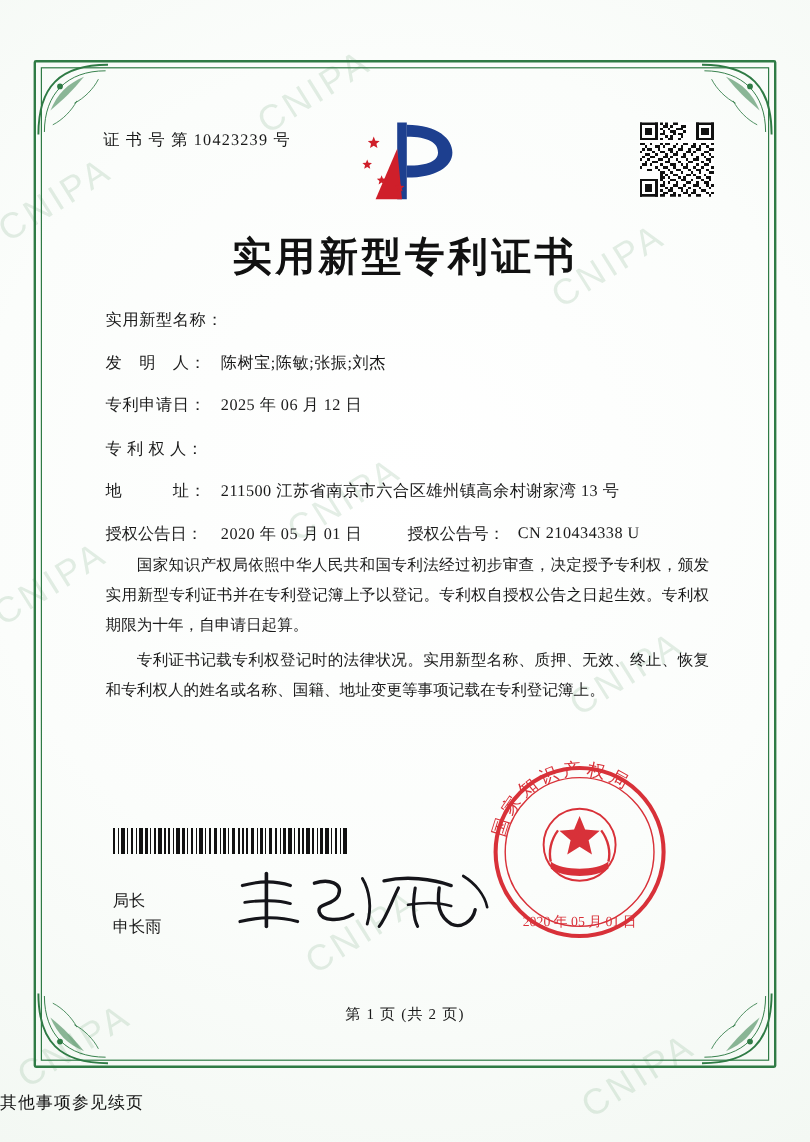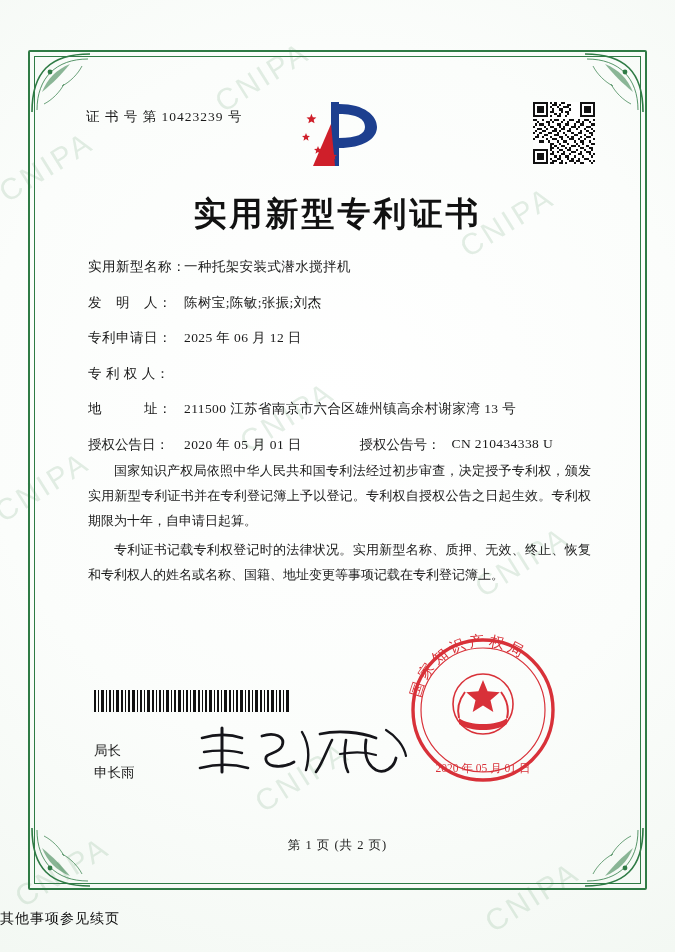--- a/index.html
+++ b/index.html
@@ -94,21 +94,21 @@
   .lab{
     width:96px;flex:none;
     letter-spacing:0.5px;
     white-space:nowrap;
   }
   .val{flex:1;letter-spacing:0.4px;}
   .val.mono{font-family:"Liberation Serif","DejaVu Serif",serif;letter-spacing:1.2px;}
   .row-split{display:flex;margin-bottom:16px;}
   .half{display:flex;flex:1;}
   .half .lab2{width:96px;flex:none;white-space:nowrap;}
-  .half.second .lab2{width:92px;margin-left:20px;}
+  .half.second .lab2{width:92px;}
   .paras{
     position:absolute;left:28px;right:24px;top:378px;
     font-size:13px;line-height:25px;text-align:justify;
   }
   .paras p{margin:0 0 4px 0;text-indent:2em;}
 
   
   .barcode{
     position:absolute;left:34px;bottom:150px;
     width:196px;height:22px;
@@ -389,21 +389,20 @@
         <path d="M40 20 l2.2 5.4 5.8 .4 -4.4 3.8 1.4 5.7 -5-3.1 -5 3.1 1.4 -5.7 -4.4 -3.8 5.8 -.4z" transform="scale(0.5) translate(50,84)"></path>
         <path d="M40 20 l2.2 5.4 5.8 .4 -4.4 3.8 1.4 5.7 -5-3.1 -5 3.1 1.4 -5.7 -4.4 -3.8 5.8 -.4z" transform="scale(0.5) translate(80,96)"></path>
       </g>
     </svg>
 
     <div class="title">实用新型专利证书</div>
 
     <div class="fields">
       <div class="row">
         <div class="lab">实用新型名称：</div>
-        <div class="val">一种托架安装式潜水搅拌机</div>
       </div>
       <div class="row">
         <div class="lab">发　明　人：</div>
         <div class="val">陈树宝;陈敏;张振;刘杰</div>
       </div>
       <div class="row">
         <div class="lab">专利申请日：</div>
         <div class="val">2025 年 06 月 12 日</div>
       </div>
       <div class="row">

